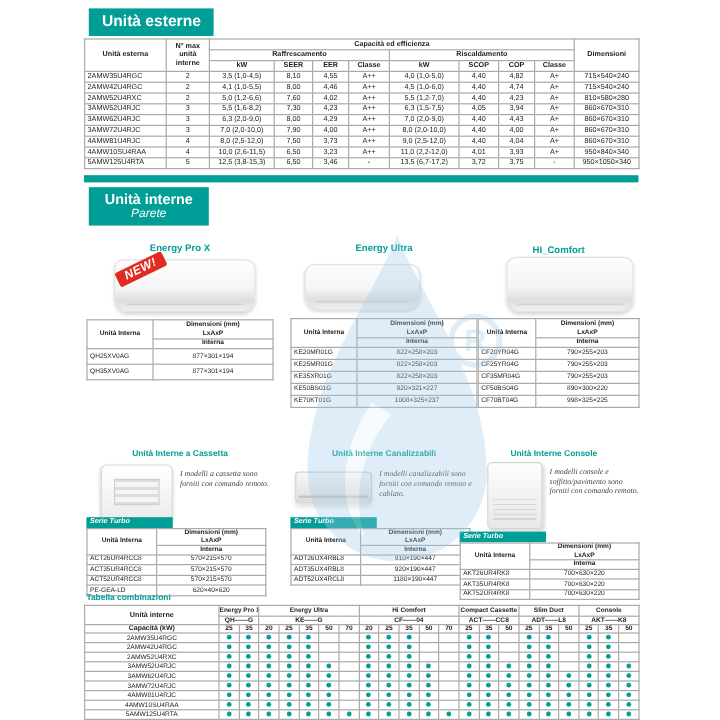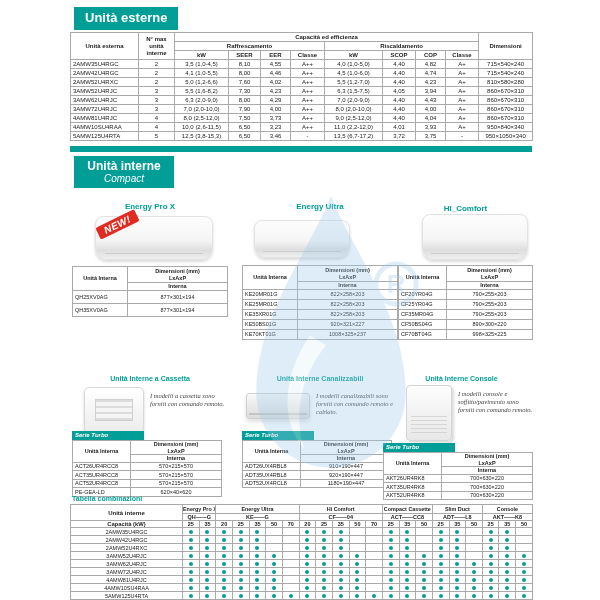--- a/index.html
+++ b/index.html
@@ -245,21 +245,21 @@
           <td>-</td>
           <td>950×1050×340</td>
         </tr>
       </tbody>
   </table>
 
   <div id="divider" class="abs"></div>
 
   <div id="indoor-box" class="abs teal-box">
     <div class="l1">Unità interne</div>
-    <div class="l2">Compact</div>
+    <div class="l2">Parete</div>
   </div>
 
   <div class="sec-title" style="left:72px;top:202px;width:156px">Energy Pro X</div>
   <div class="ac-wall" style="left:95px;top:216px;width:118px;height:44px"></div>
   <div id="new-badge">NEW!</div>
   <table class="tbl-ind tall" style="left:72px;top:266px;width:156px">
     <colgroup>
         <col style="width:55px">
         <col>
       </colgroup>

